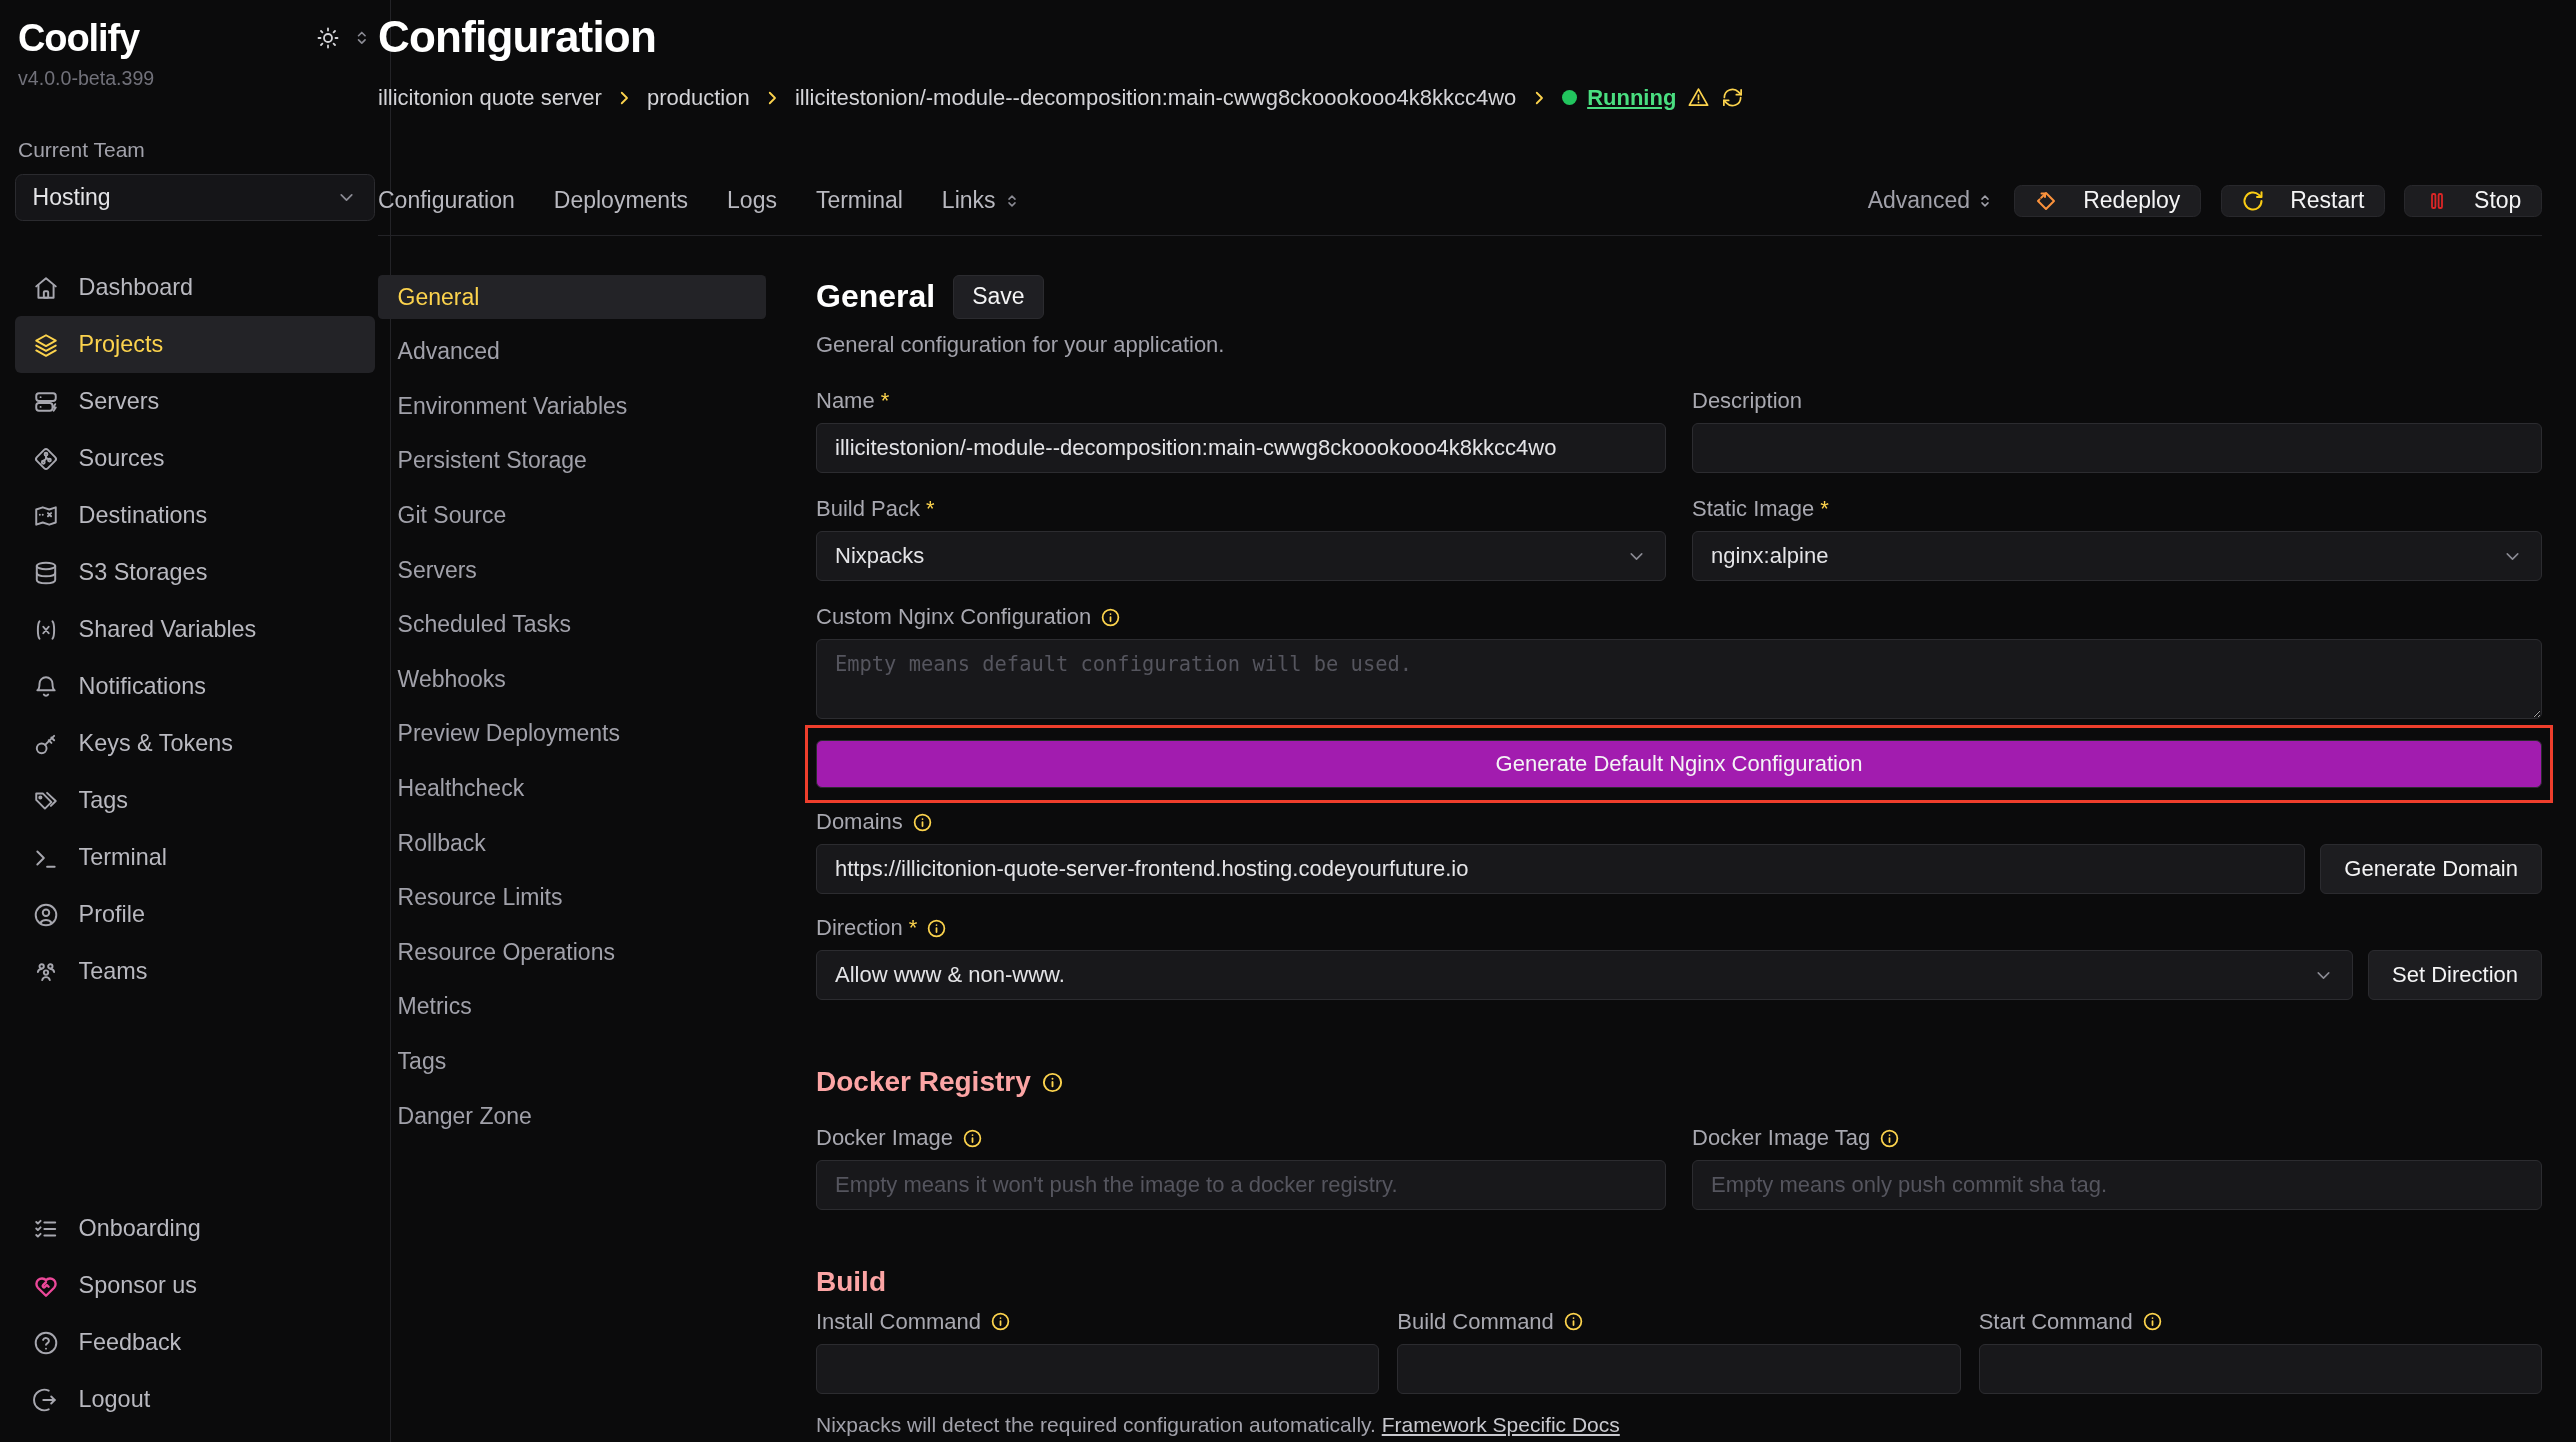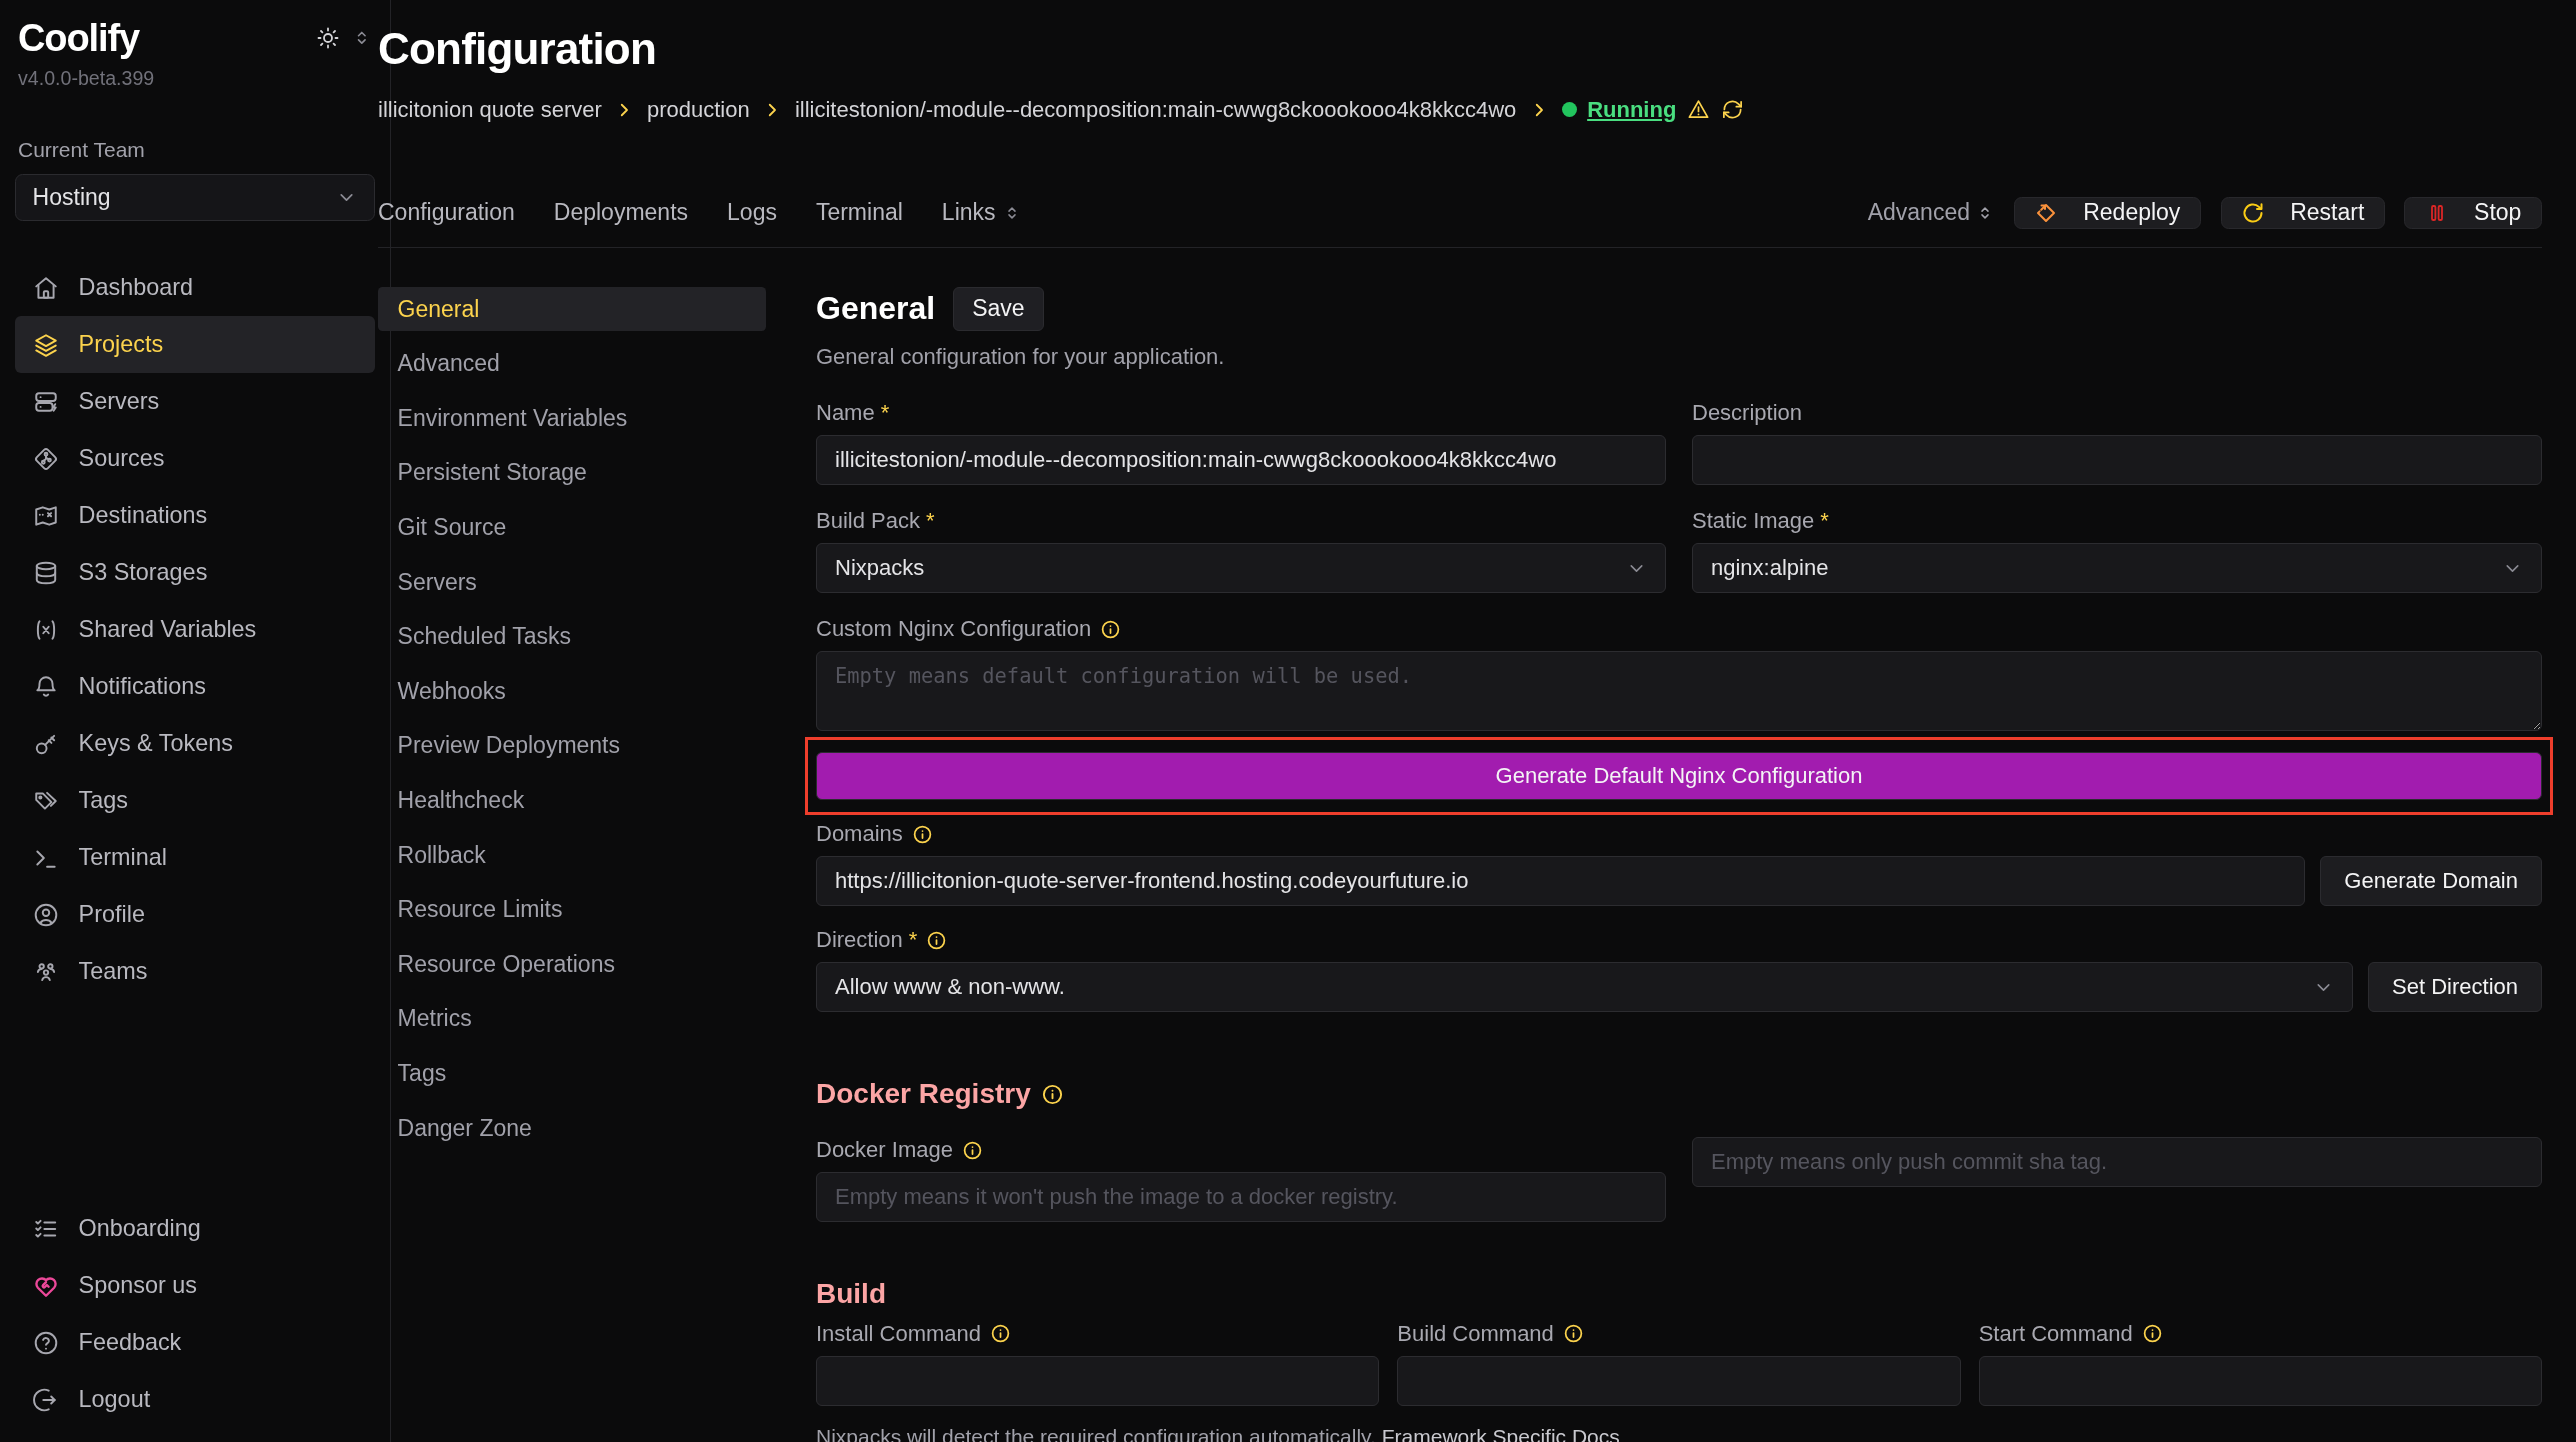--- a/index.html
+++ b/index.html
@@ -22,21 +22,21 @@
   .nav { margin-top:38px; }
   .nav-item { display:flex; align-items:center; gap:19.6px; height:57px; padding-left:18px;
     border-radius:6px; font-size:23.4px; color:#b9b9c0; cursor:pointer; }
   .nav-item .nicon { color:#a7a7af; flex:none; }
   .nav-item.active { background:#232327; color:#fcd34d; }
   .nav-item.active .nicon { color:#fcd34d; }
   .sidebar-footer { position:absolute; left:15px; right:15px; bottom:15px; }
   .pink { color:#ec4899 !important; }
 
   
-  .main { position:absolute; left:330px; top:0; right:0; height:1443px; padding:16px 34px 0 48px; }
+  .main { position:absolute; left:330px; top:0; right:0; height:1443px; padding:4px 34px 0 48px; }
   .page-title { font-size:44px; font-weight:800; color:#ffffff; letter-spacing:-0.8px; padding-top:7.6px; }
   .breadcrumb { display:flex; align-items:center; gap:13.6px; margin-top:23px; font-size:22px; color:#d4d4d8; }
   .crumb { cursor:pointer; }
   .crumb-sep { color:#fcd34d; }
   .status-group { display:flex; align-items:center; gap:10.6px; }
   .status-dot { width:15px; height:15px; border-radius:50%; background:#22c55e; }
   .status-running { color:#4ade80; font-weight:700; text-decoration:underline; cursor:pointer; }
 
   .tabs-row { display:flex; align-items:center; margin-top:74px; padding-bottom:18px; border-bottom:0.8px solid #232327; }
   .tabs { display:flex; align-items:center; gap:39px; font-size:23px; color:#b9b9c0; }
@@ -560,20 +560,30 @@
                 <svg width="21" height="21" viewBox="0 0 24 24" fill="none" stroke="currentColor" stroke-width="2" stroke-linecap="round" stroke-linejoin="round">
                   <circle cx="12" cy="12" r="9"></circle>
                   <path d="M12 11.5V16"></path>
                   <path d="M12 8h.01"></path>
                 </svg>
               </span>
           </div>
           <input class="input" placeholder="Empty means it won't push the image to a docker registry." style="">
         </div>
         <div>
+          <div class="flabel">
+            <span>Docker Image Tag</span>
+            <span class="info">
+                <svg width="21" height="21" viewBox="0 0 24 24" fill="none" stroke="currentColor" stroke-width="2" stroke-linecap="round" stroke-linejoin="round">
+                  <circle cx="12" cy="12" r="9"></circle>
+                  <path d="M12 11.5V16"></path>
+                  <path d="M12 8h.01"></path>
+                </svg>
+              </span>
+          </div>
           <input class="input" placeholder="Empty means only push commit sha tag." style="">
         </div>
       </div>
 
       <div class="section-h r-build-h">
         <span class="h3">Build</span>
       </div>
 
       <div class="grid3 r-build">
         <div>

